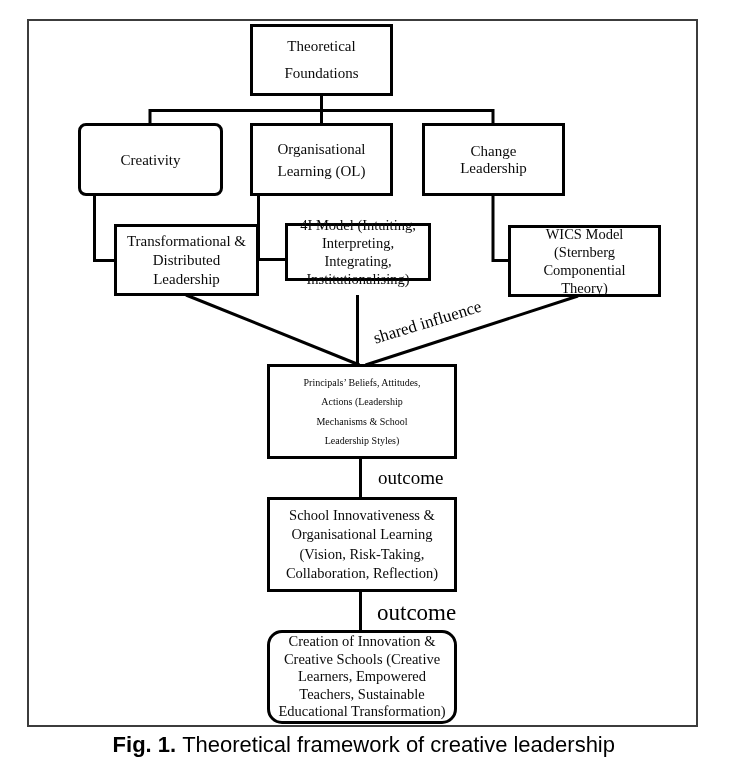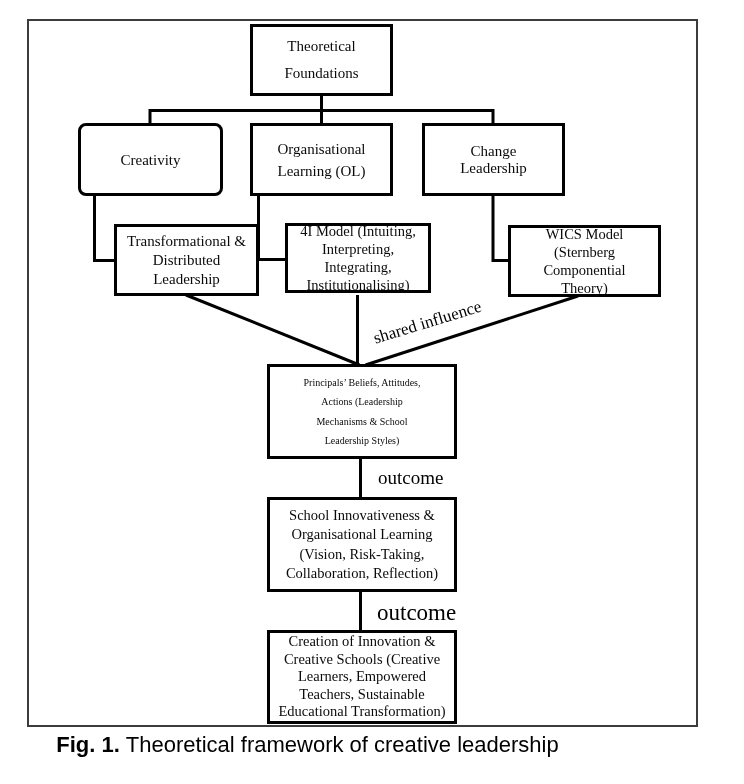--- a/index.html
+++ b/index.html
@@ -17,33 +17,33 @@
     position:absolute; border:3px solid #000000; background:#ffffff;
     box-sizing:border-box; display:flex; align-items:center; justify-content:center;
   }
   .node .txt { white-space:pre; text-align:center; }
 
   #n-theoretical      { left:250px; top:24px;  width:143px; height:72px; font-size:15px;   line-height:27px; }
   #n-creativity       { left:78px;  top:123px; width:145px; height:73px; font-size:15px;   line-height:22px;border-radius:8px; }
   #n-ol               { left:250px; top:123px; width:143px; height:73px; font-size:15px;   line-height:22px; }
   #n-change           { left:422px; top:123px; width:143px; height:73px; font-size:15px;   line-height:17px; }
   #n-transformational { left:114px; top:224px; width:145px; height:72px; font-size:15px;   line-height:19px; }
-  #n-fouri            { left:285px; top:223px; width:146px; height:70px; font-size:14.5px; line-height:18px; }
+  #n-fouri            { left:285px; top:223px; width:146px; height:58px; font-size:14.5px; line-height:18px; }
   #n-wics             { left:508px; top:225px; width:153px; height:72px; font-size:14.5px; line-height:18px; }
   #n-principals       { left:267px; top:364px; width:190px; height:95px; font-size:10px; line-height:19.5px; }
   #n-school           { left:267px; top:497px; width:190px; height:95px; font-size:14.5px; line-height:19.5px;justify-content:center; }
-  #n-creation         { left:267px; top:630px; width:190px; height:94px; font-size:14.5px; line-height:17.5px; }
+  #n-creation         { left:267px; top:630px; width:190px; height:94px; font-size:14.5px; line-height:17.5px;border-radius:15px; }
 
   .edge-label { position:absolute; font-family:"Liberation Serif", serif; color:#000000; white-space:pre; }
   #lbl-shared   { left:374px; top:329px; font-size:17px; transform:rotate(-17deg); transform-origin:left center; }
   #lbl-enabling { left:378px; top:467px; font-size:19px; }
   #lbl-outcome  { left:377px; top:600px; font-size:23px; }
 
   .caption {
-    position:absolute; left:0; top:732px; width:615px; text-align:center;
+    position:absolute; left:0; top:732px; width:615px; text-align:right;
     font-family:"Liberation Sans", sans-serif; font-size:22px; color:#000000;
   }
   .caption .prefix { font-weight:700; }
   .caption .rest   { margin-left:6px; }
 </style>
 </head>
 <body>
 
 <div class="canvas">
 

